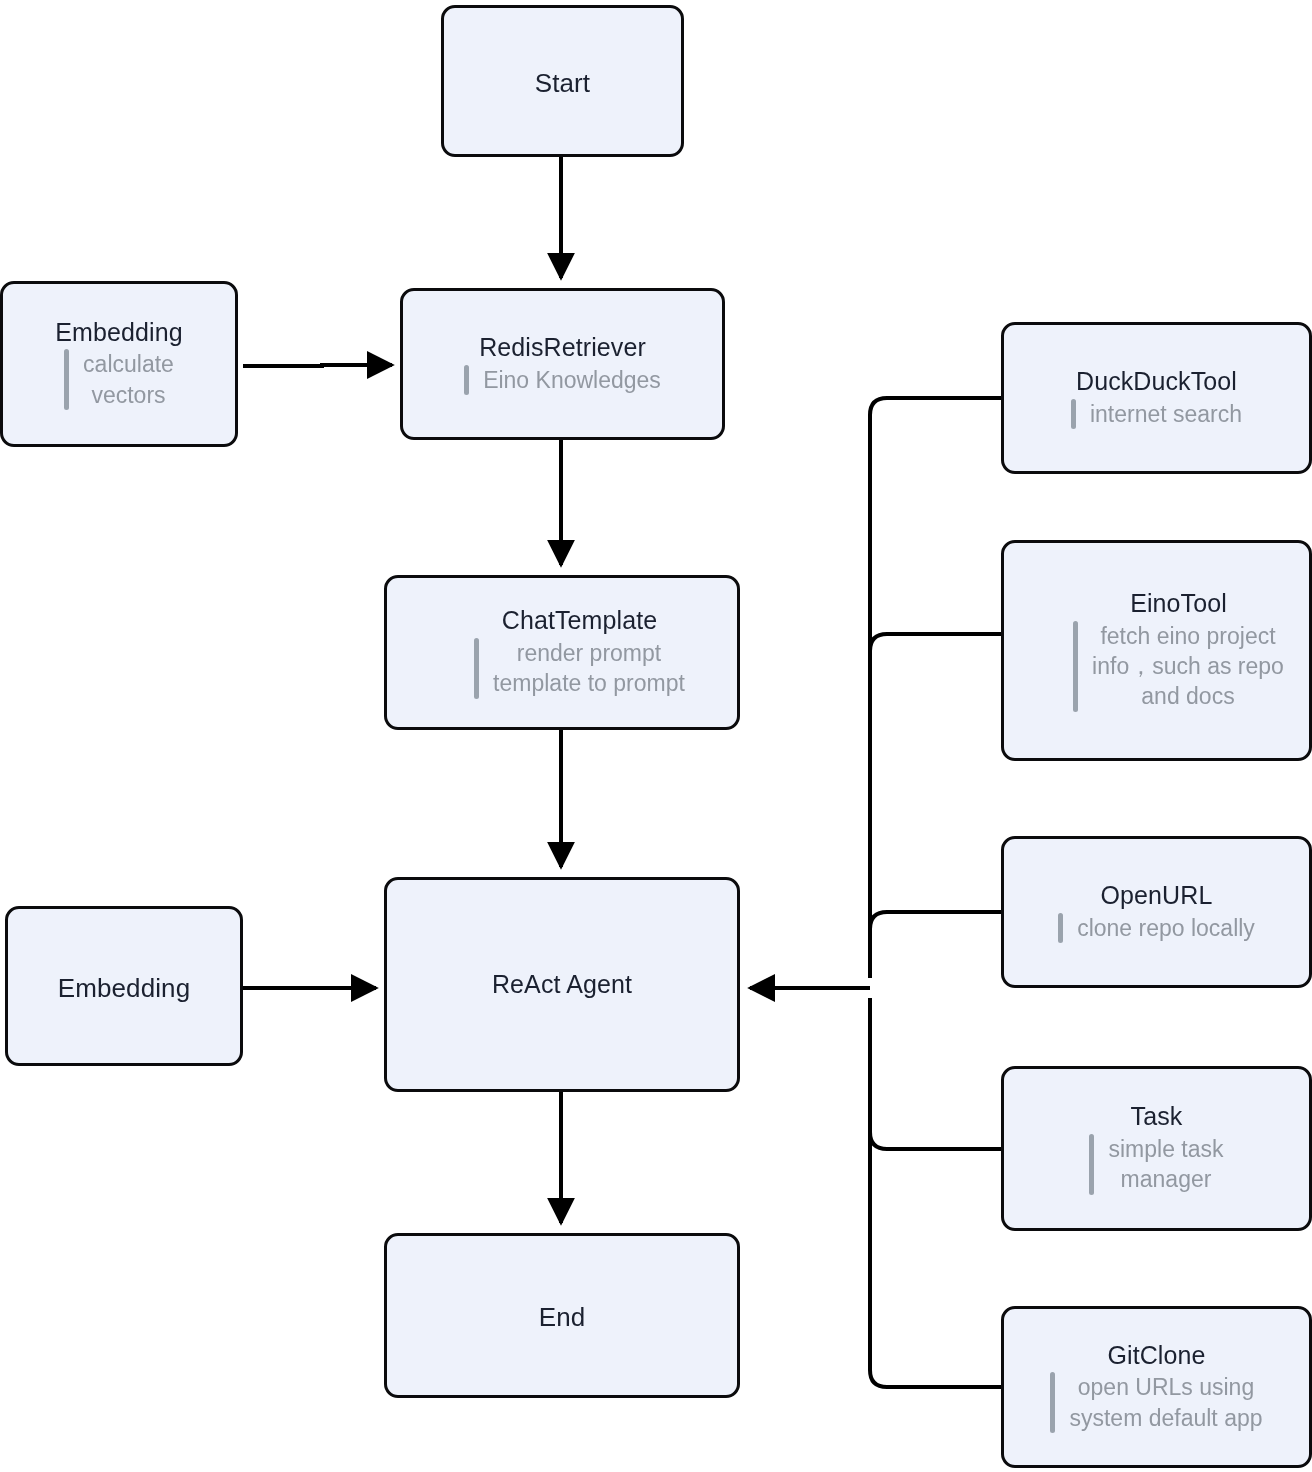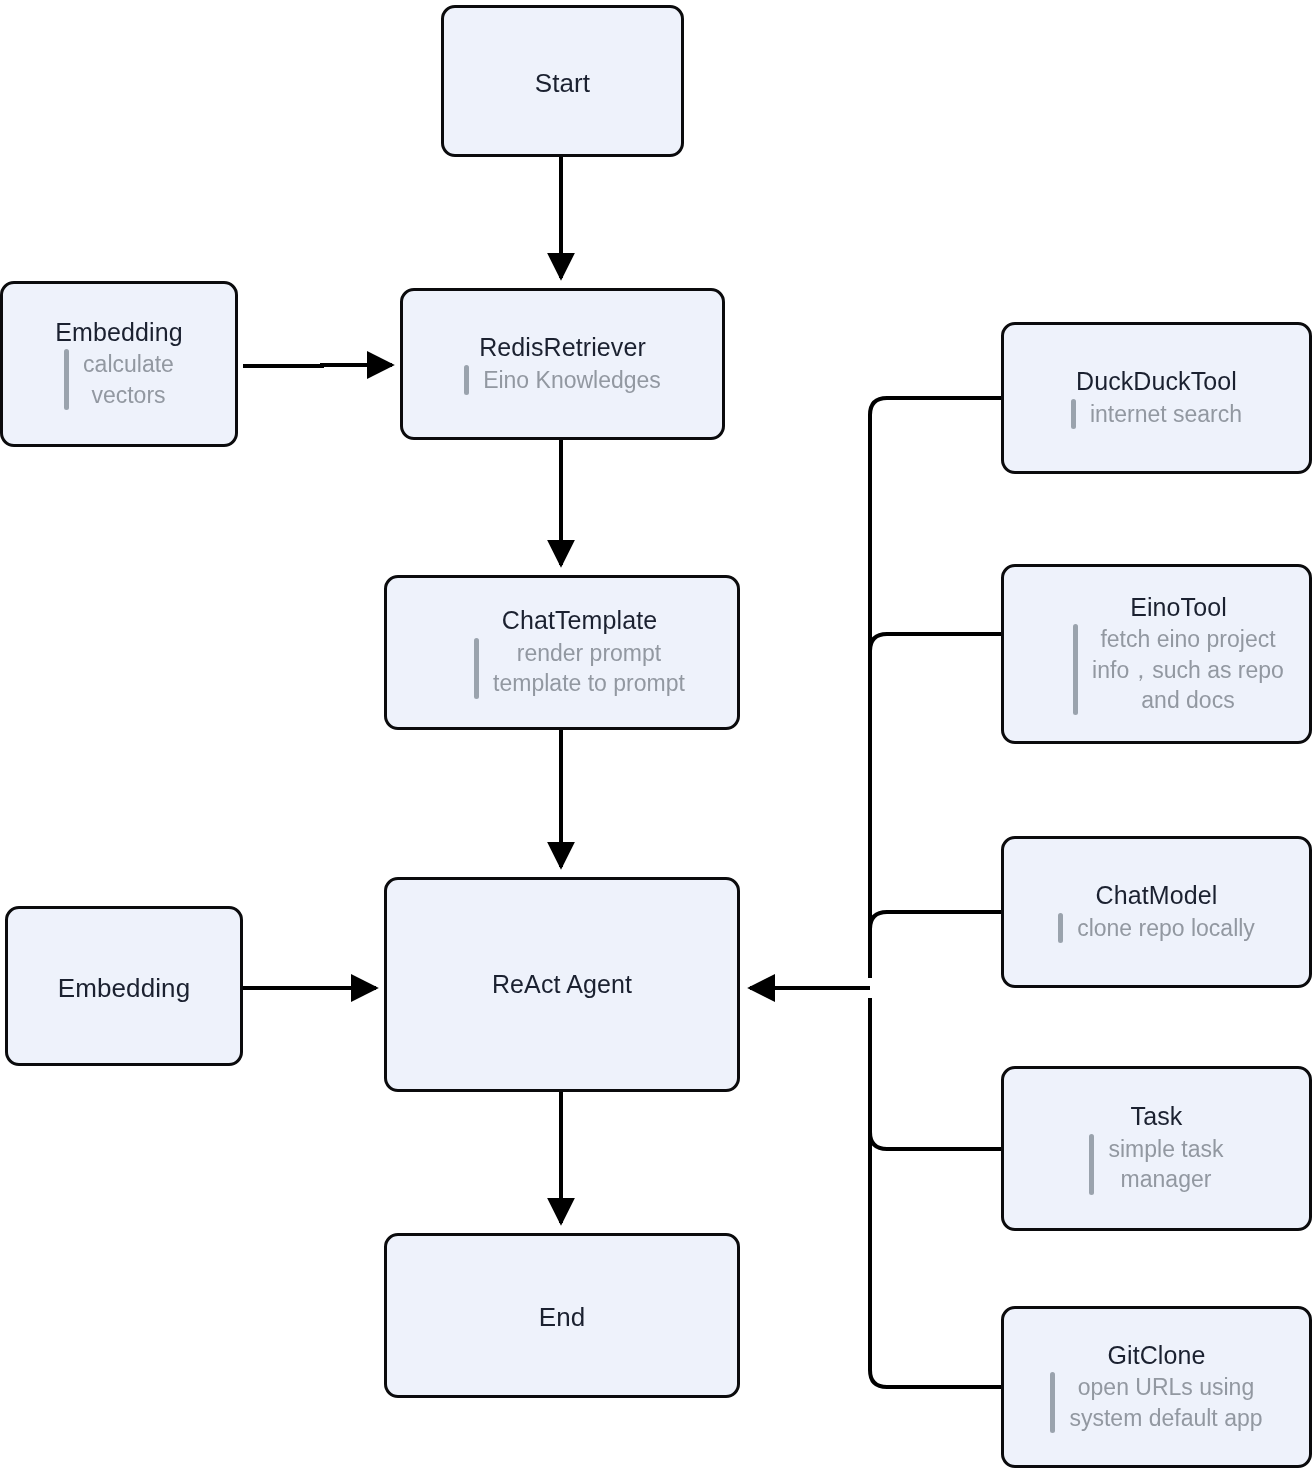--- a/index.html
+++ b/index.html
@@ -74,21 +74,21 @@
   }
   
   #node-start        { left: 441px; top: 5px;    width: 243px; height: 152px; }
   #node-embedding    { left: 0;   top: 281px;  width: 238px; height: 166px; }
   #node-redis        { left: 400px; top: 288px;  width: 325px; height: 152px; }
   #node-chattemplate { left: 384px; top: 575px;  width: 356px; height: 155px; padding-left: 35px; }
   #node-react        { left: 384px; top: 877px;  width: 356px; height: 215px; }
   #node-chatmodel    { left: 5px;   top: 906px;  width: 238px; height: 160px; }
   #node-end          { left: 384px; top: 1233px; width: 356px; height: 165px; }
   #node-duckduck     { left: 1001px; top: 322px;  width: 311px; height: 152px; }
-  #node-einotool     { left: 1001px; top: 564px;  width: 311px; height: 180px; padding-left: 44px; }
+  #node-einotool     { left: 1001px; top: 540px;  width: 311px; height: 221px; padding-left: 44px; }
   #node-gitclone     { left: 1001px; top: 836px;  width: 311px; height: 152px; }
   #node-task         { left: 1001px; top: 1066px; width: 311px; height: 165px; }
   #node-openurl      { left: 1001px; top: 1306px; width: 311px; height: 162px; }
 
   #node-start .node-title,
   #node-chatmodel .node-title,
   #node-end .node-title { font-size: 26px; }
 </style>
 </head>
 <body>
@@ -194,21 +194,21 @@
     <div class="node-title">EinoTool</div>
     <div class="node-body">
       <div class="accent-bar"></div>
       <div class="node-sub">fetch eino project
 info，such as repo
 and docs</div>
     </div>
   </div>
 
   <div class="node" id="node-gitclone">
-    <div class="node-title">ChatModel</div>
+    <div class="node-title">OpenURL</div>
     <div class="node-body">
       <div class="accent-bar"></div>
       <div class="node-sub">clone repo locally</div>
     </div>
   </div>
 
   <div class="node" id="node-task">
     <div class="node-title">Task</div>
     <div class="node-body">
       <div class="accent-bar"></div>

